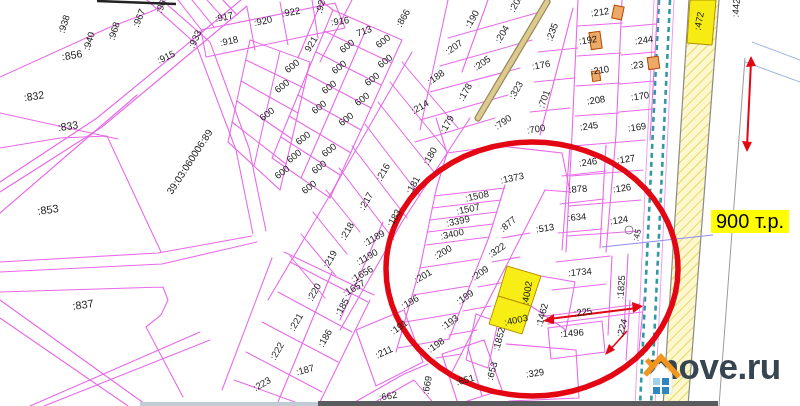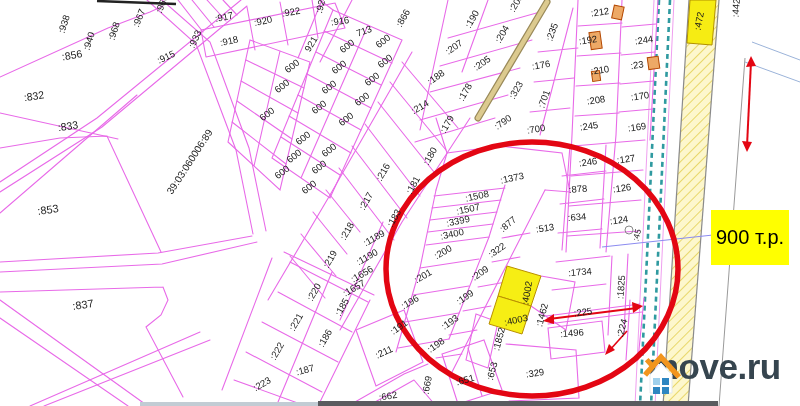--- a/index.html
+++ b/index.html
@@ -2,21 +2,21 @@
 <html><head>
 <meta charset="utf-8">
 <style>
   html,body{margin:0;padding:0;background:#ffffff;}
   .stage{position:relative;width:800px;height:406px;background:#ffffff;overflow:hidden;
          font-family:"Liberation Sans", sans-serif;}
   .stage svg{position:absolute;left:0;top:0;}
   #labels{position:absolute;left:0;top:0;width:800px;height:406px;pointer-events:none;}
   .lbl{position:absolute;font-size:9.5px;color:#1b1b1b;white-space:nowrap;line-height:1;}
   .price{position:absolute;left:711px;top:210px;background:#ffff00;color:#000;
-         font-size:20px;font-weight:400;padding:16px 5px;line-height:1.15;}
+         font-size:20px;font-weight:400;padding:0 5px;line-height:1.15;}
   .brand{position:absolute;left:642px;top:350px;display:flex;align-items:flex-end;}
   .brand-text{font-size:35px;font-weight:600;color:#36454f;letter-spacing:-0.5px;line-height:0.95;
               margin-left:6px;}
   .bar-dark{position:absolute;left:318px;top:401px;width:400px;height:5px;background:#5a5b5f;}
   .bar-light{position:absolute;left:140px;top:402px;width:178px;height:4px;background:#c2ccd4;}
 </style>
 </head>
 <body>
 
 <div class="stage">

